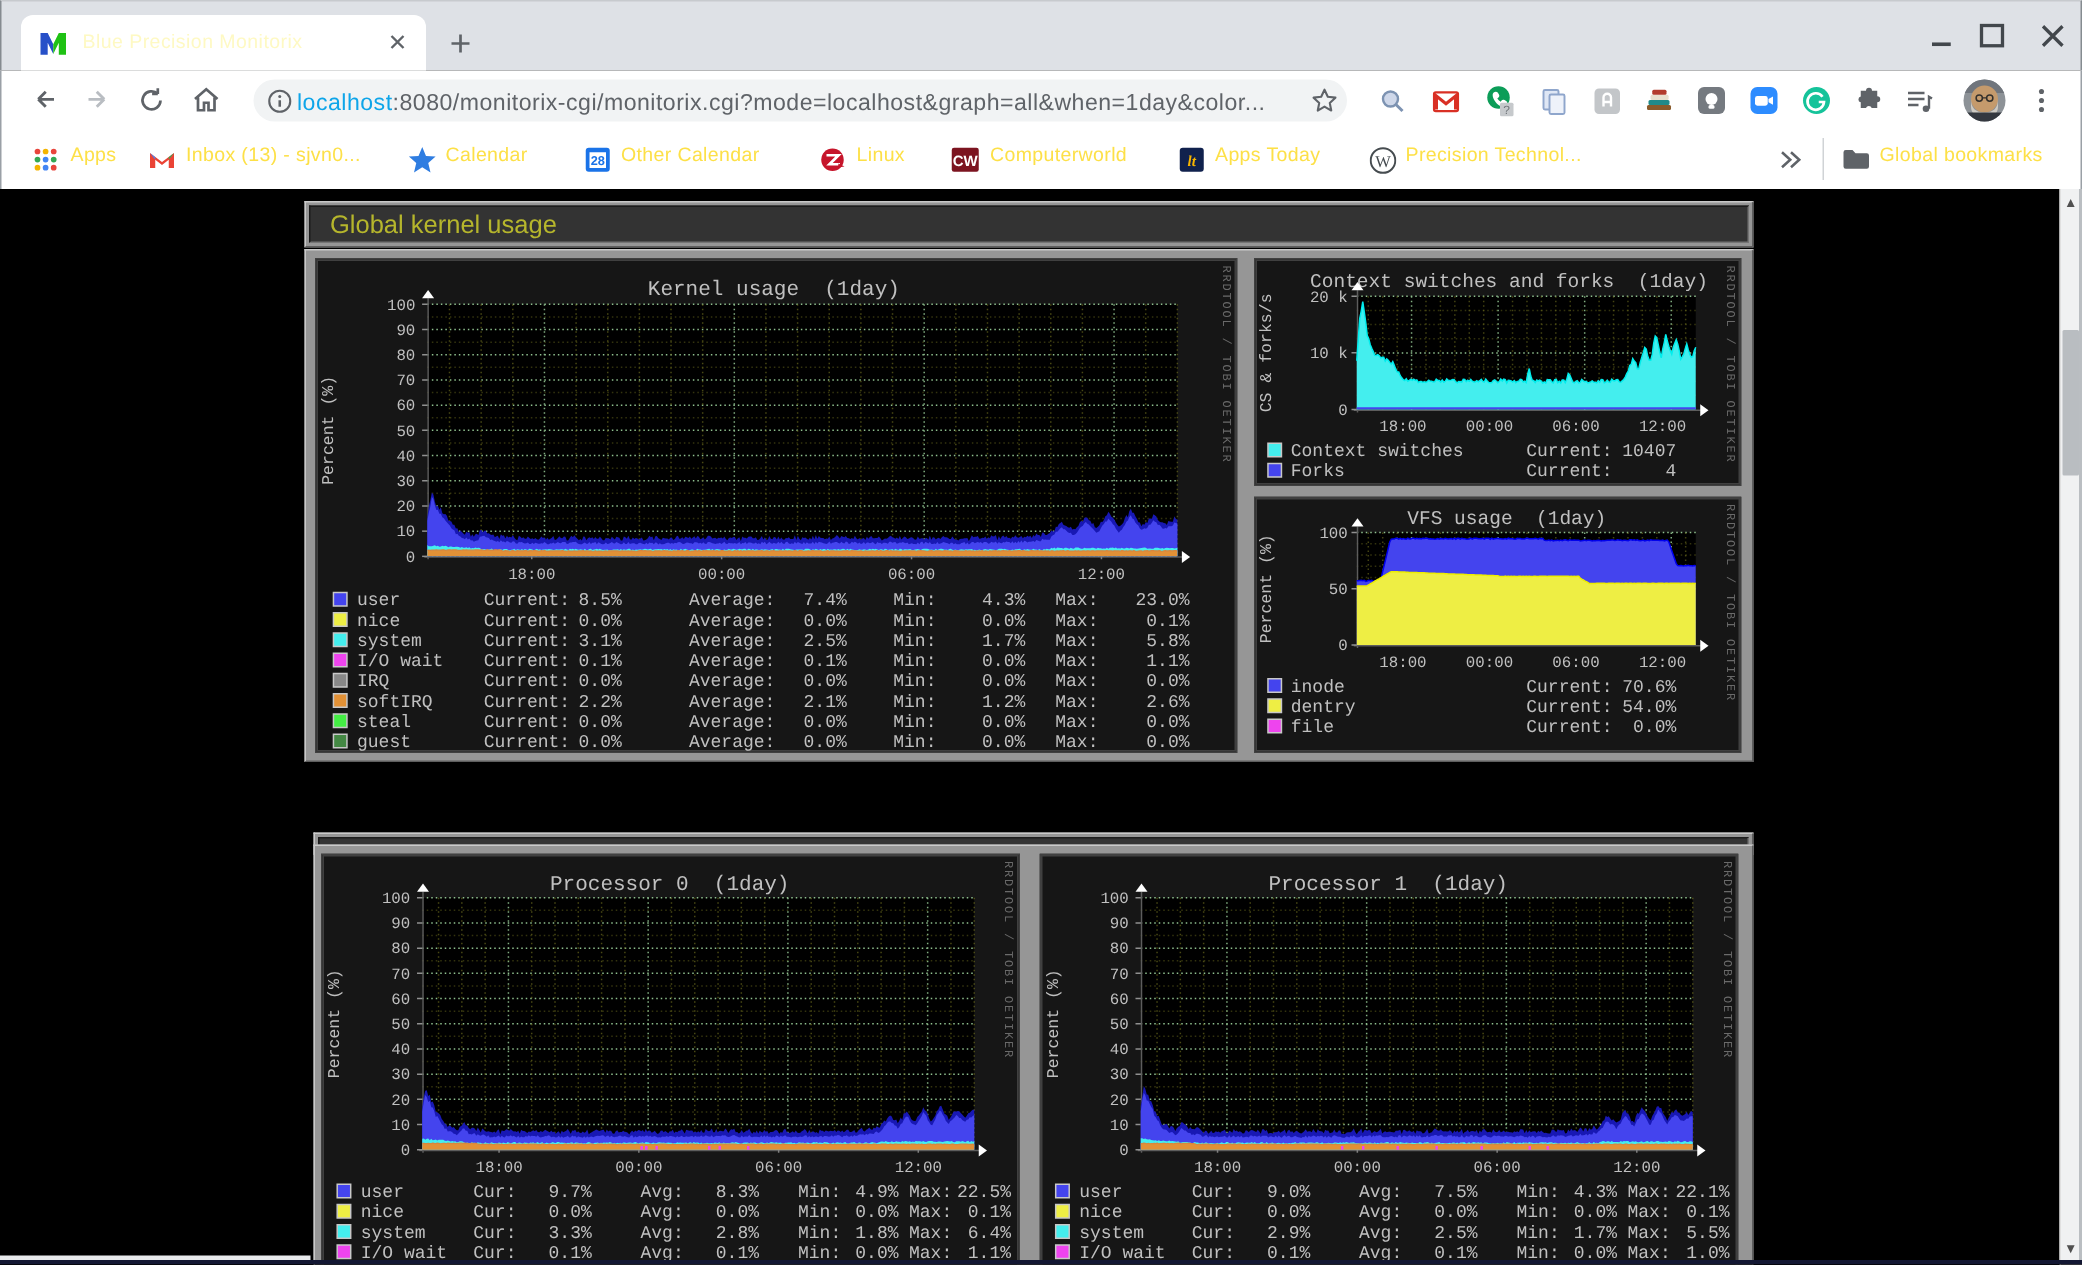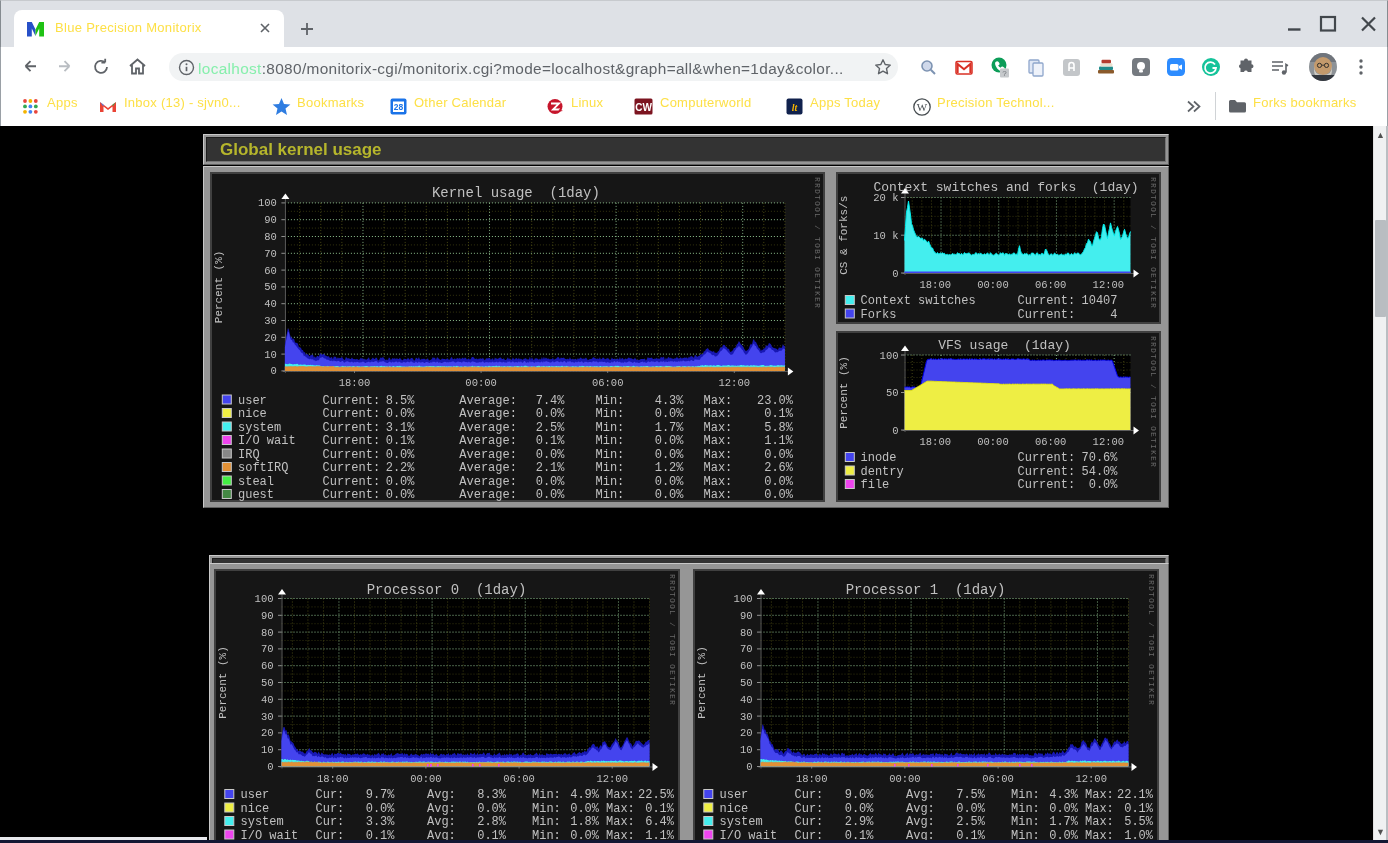--- a/index.html
+++ b/index.html
@@ -1,29 +1,29 @@
 <!DOCTYPE html>
 <html><head><meta charset="utf-8"><title>Blue Precision Monitorix</title>
 <style>
 *{margin:0;padding:0;box-sizing:border-box}
 html,body{width:1388px;height:843px;overflow:hidden;background:#000;font-family:"Liberation Sans",sans-serif}
 #win{position:relative;width:1388px;height:843px}
 .abs{position:absolute}
 #tabstrip{left:0;top:0;width:1388px;height:47px;background:#dee1e6;border-left:1px solid #858b90;border-right:1px solid #858b90;border-top:1px solid #c7cace}
 #tab{left:14px;top:10px;width:270px;height:37px;background:#fff;border-radius:8px 8px 0 0}
-#tabtitle{left:55px;top:20px;font-size:13px;letter-spacing:0.3px;color:#fde047;white-space:nowrap}
+#tabtitle{left:55px;top:20px;font-size:13px;letter-spacing:0.3px;color:#fef9c3;white-space:nowrap}
 #toolbar{left:0;top:47px;width:1388px;height:39px;background:#fff;border-left:1px solid #9aa0a6;border-right:1px solid #9aa0a6}
 #bookbar{left:0;top:86px;width:1388px;height:40px;background:#fff;border-left:1px solid #9aa0a6;border-right:1px solid #9aa0a6}
 #pill{left:169px;top:53px;width:729px;height:28px;background:#f1f3f4;border-radius:14px}
 #urltext{left:198px;top:59.5px;font-size:15.4px;letter-spacing:0.33px;color:#5f6368;white-space:nowrap}
 .bmtext{font-size:13px;letter-spacing:0.25px;color:#fde047;white-space:nowrap;top:95px}
 #page{left:0;top:126px;width:1373px;height:717px;background:#000;overflow:hidden}
 .ttable{position:absolute;background:#969696;border-top:1px solid #c9c9c9;border-left:1px solid #c9c9c9;border-bottom:1px solid #5e5e5e;border-right:1px solid #5e5e5e}
 .tcell{position:absolute;left:2px;top:2px;right:2px;bottom:2px;background:#333333;border-top:1px solid #1c1c1c;border-left:1px solid #1c1c1c;border-bottom:1px solid #757575;border-right:1px solid #757575}
-.ttext{position:absolute;left:13px;top:2px;font-size:17px;font-weight:bold;color:#b6b62c;font-family:"Liberation Sans",sans-serif}
+.ttext{position:absolute;left:13px;top:2px;font-size:17px;font-weight:normal;color:#b6b62c;font-family:"Liberation Sans",sans-serif}
 .gtable{position:absolute;background:#969696;border-top:1px solid #c9c9c9;border-left:1px solid #c9c9c9;border-bottom:1px solid #5e5e5e;border-right:1px solid #5e5e5e}
 .gsvg{position:absolute;line-height:0}
 #scroll{left:1373px;top:126px;width:15px;height:717px;background:#f0f1f2;border-left:1px solid #e0e0e0}
 #thumb{left:1375px;top:220px;width:11px;height:97px;background:#b9bdc1;border-radius:1px}
 #navy{left:0;top:840px;width:1388px;height:3px;background:#131733}
 #wline{left:0;top:837px;width:207px;height:3px;background:#e8eaed}
 .ico{position:absolute}
 </style></head>
 <body>
 <div id="win">
@@ -61,21 +61,21 @@
     </svg>
 <svg class="ico" style="left:127px;top:56px" width="21" height="21" viewBox="0 0 21 21">
       <path d="M3 10 L10.5 3.5 L18 10 M5 9 V17.5 H9 V12.5 H12 V17.5 H16 V9" stroke="#5f6368" stroke-width="1.8" fill="none"></path>
     </svg>
 <div id="pill" class="abs"></div>
 <svg class="ico" style="left:178px;top:59px" width="17" height="17" viewBox="0 0 17 17">
       <circle cx="8.5" cy="8.5" r="7" fill="none" stroke="#5f6368" stroke-width="1.4"></circle>
       <path d="M8.5 7.8 V12.2" stroke="#5f6368" stroke-width="1.7"></path>
       <circle cx="8.5" cy="5.3" r="1" fill="#5f6368"></circle>
     </svg>
-<div id="urltext" class="abs"><span style="color:#86efac">localhost</span>:8080/monitorix-cgi/monitorix.cgi?mode=localhost&amp;graph=all&amp;when=1day&amp;color...</div>
+<div id="urltext" class="abs"><span style="color:#0ea5e9">localhost</span>:8080/monitorix-cgi/monitorix.cgi?mode=localhost&amp;graph=all&amp;when=1day&amp;color...</div>
 <svg class="ico" style="left:874px;top:58px" width="18" height="18" viewBox="0 0 18 18">
       <path d="M9 1.8 L11.2 6.5 L16.3 7.1 L12.5 10.6 L13.5 15.7 L9 13.1 L4.5 15.7 L5.5 10.6 L1.7 7.1 L6.8 6.5 Z" fill="none" stroke="#5f6368" stroke-width="1.4" stroke-linejoin="round"></path>
     </svg>
 <svg class="ico" style="left:919px;top:58px" width="19" height="19" viewBox="0 0 19 19">
       <circle cx="8" cy="8" r="5" fill="#cfd8ea" stroke="#7d93b2" stroke-width="1.6"></circle>
       <path d="M11.8 11.8 L16 16" stroke="#7d93b2" stroke-width="2"></path>
     </svg>
 <svg class="ico" style="left:955px;top:59px" width="18" height="18" viewBox="0 0 18 18">
       <rect x="1" y="2.5" width="16" height="12.5" rx="1.2" fill="#fff" stroke="#d93025" stroke-width="1.5"></rect>
       <path d="M2.6 14 V5 L9 10.2 L15.4 5 V14" fill="none" stroke="#d93025" stroke-width="2.1"></path>
@@ -159,21 +159,21 @@
 <div class="bmtext abs" style="left:47px">Apps</div>
 <svg class="ico" style="left:99px;top:99px" width="18" height="14" viewBox="0 0 18 14">
       <path d="M1 13 V3 L9 9 L17 3 V13 H13.5 V7.5 L9 11 L4.5 7.5 V13 Z" fill="#ea4335"></path>
       <path d="M1 3 L4.5 5.8 V7.5 Z" fill="#4285f4"></path>
       <path d="M17 3 L13.5 5.8 V7.5 Z" fill="#34a853"></path>
     </svg>
 <div class="bmtext abs" style="left:124px">Inbox (13) - sjvn0...</div>
 <svg class="ico" style="left:272px;top:97px" width="19" height="19" viewBox="0 0 19 19">
       <path d="M9.5 1 L12 7 L18.4 7.4 L13.5 11.6 L15 18 L9.5 14.5 L4 18 L5.5 11.6 L0.6 7.4 L7 7 Z" fill="#2f7de1"></path>
     </svg>
-<div class="bmtext abs" style="left:297px">Bookmarks</div>
+<div class="bmtext abs" style="left:297px">Calendar</div>
 <svg class="ico" style="left:390px;top:98px" width="17" height="17" viewBox="0 0 17 17">
       <rect x="0.5" y="0.5" width="16" height="16" rx="2" fill="#1a73e8"></rect>
       <rect x="3" y="3.5" width="11" height="10.5" fill="#fff"></rect>
       <text x="8.5" y="12" font-size="8.5" fill="#1a73e8" text-anchor="middle" font-family="Liberation Sans" font-weight="bold">28</text>
     </svg>
 <div class="bmtext abs" style="left:414px">Other Calendar</div>
 <svg class="ico" style="left:547px;top:98px" width="18" height="17" viewBox="0 0 18 17">
       <circle cx="8" cy="8.5" r="7.5" fill="#c6152b"></circle>
       <path d="M4 5.5 H12 L6 11.5 H13" stroke="#fff" stroke-width="1.8" fill="none"></path>
       <path d="M12 11 l4 2 -4.4 0.6 Z" fill="#c6152b"></path>
@@ -194,21 +194,21 @@
       <text x="9" y="13" font-size="11" fill="#464c50" text-anchor="middle" font-family="Liberation Serif">W</text>
     </svg>
 <div class="bmtext abs" style="left:937px">Precision Technol...</div>
 <svg class="ico" style="left:1185px;top:99px" width="18" height="15" viewBox="0 0 18 15">
       <path d="M3 2.5 L8.5 7.5 L3 12.5 M9 2.5 L14.5 7.5 L9 12.5" stroke="#5f6368" stroke-width="1.7" fill="none"></path>
     </svg>
 <div class="abs" style="left:1215px;top:92px;width:1px;height:28px;background:#d0d3d6"></div>
 <svg class="ico" style="left:1228px;top:99px" width="19" height="15" viewBox="0 0 19 15">
       <path d="M1 2.5 a1.5 1.5 0 0 1 1.5 -1.5 H7 l2 2.2 h7.5 A1.5 1.5 0 0 1 18 4.7 V12 a1.5 1.5 0 0 1 -1.5 1.5 h-14 A1.5 1.5 0 0 1 1 12 Z" fill="#5f6368"></path>
     </svg>
-<div class="bmtext abs" style="left:1253px">Forks bookmarks</div>
+<div class="bmtext abs" style="left:1253px">Global bookmarks</div>
 <div id="page" class="abs">
 
   <div class="ttable" style="left:203px;top:8px;width:966px;height:31px">
         <div class="tcell">
           <div class="ttext">Global kernel usage</div>
         </div>
       </div>
 
   <div class="gtable" style="left:203px;top:40px;width:966px;height:342px"></div>
   <div class="gsvg" style="left:209.5px;top:45.5px"><svg width="615" height="330">

